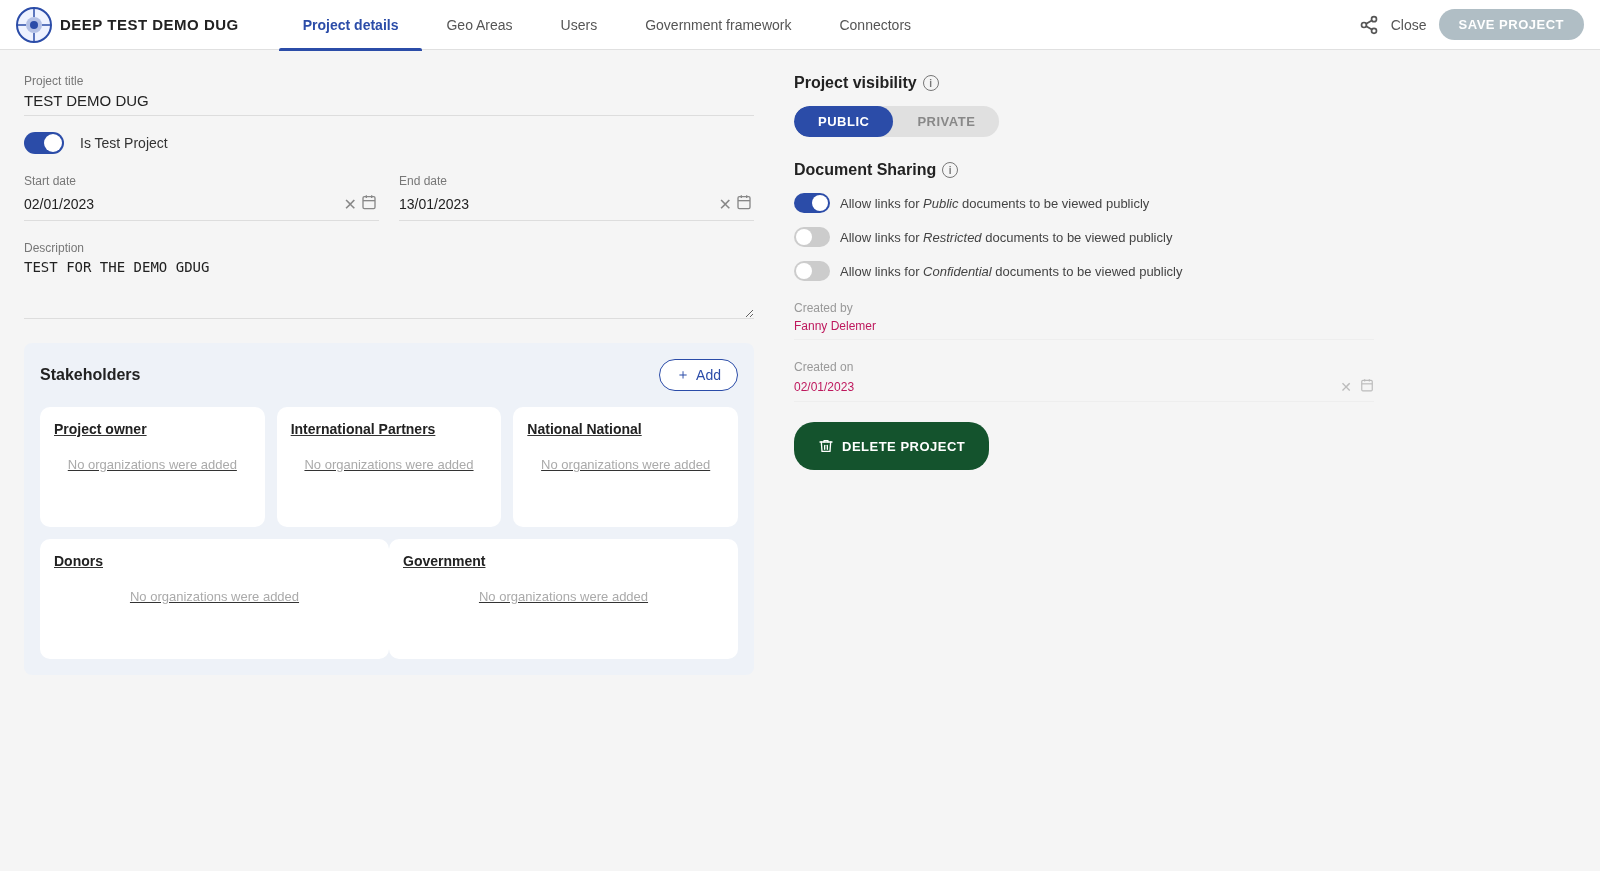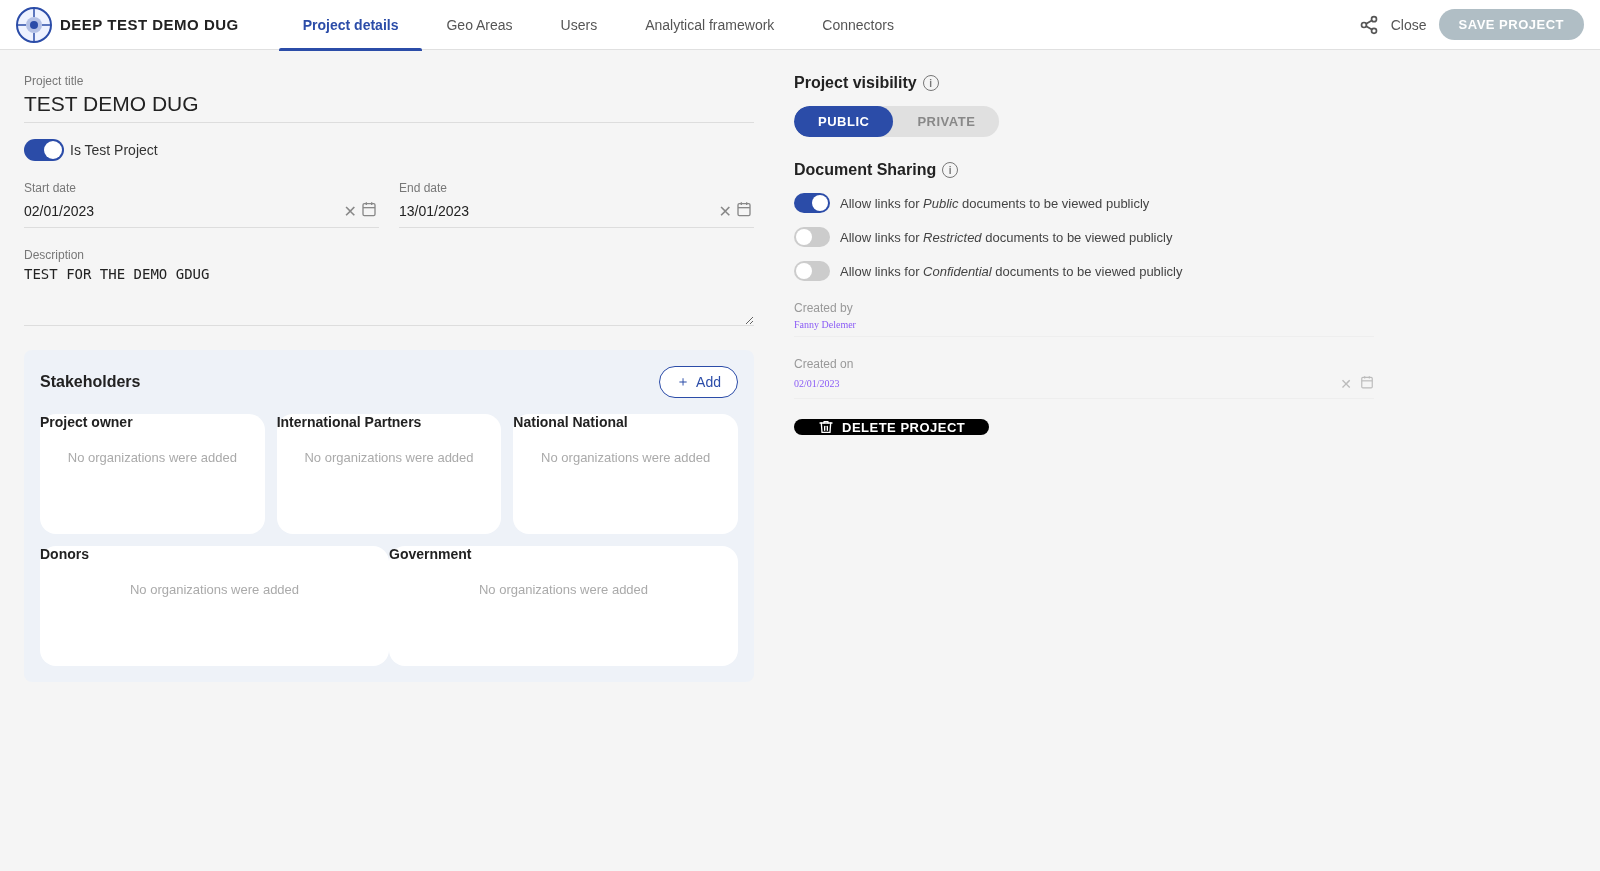--- a/index.html
+++ b/index.html
@@ -115,32 +115,32 @@
     .field-group {
       margin-bottom: 16px;
     }
     .field-label {
       font-size: 12px;
       color: #777;
       margin-bottom: 4px;
       display: block;
     }
     .field-value {
-      font-size: 21px;
+      font-size: 15px;
       color: #222;
       padding-bottom: 6px;
       border-bottom: 1px solid #ddd;
       width: 100%;
     }
 
     
     .toggle-row {
       display: flex;
       align-items: center;
-      gap: 6px;
+      gap: 16px;
       margin-bottom: 20px;
     }
     .toggle-switch {
       position: relative;
       width: 40px;
       height: 22px;
       cursor: pointer;
     }
     .toggle-slider {
       position: absolute;
@@ -257,22 +257,24 @@
       gap: 12px;
       margin-bottom: 12px;
     }
     .stakeholders-grid-bottom {
       display: grid;
       grid-template-columns: 1fr 1fr;
       gap: 0;
     }
     .stakeholder-card {
       background: #fff;
-      border-radius: 16px;
+      border-radius: 10px;
+      padding: 14px;
       min-height: 120px;
+      text-decoration: underline;
     }
     .stakeholder-card-title {
       font-size: 14px;
       font-weight: 600;
       color: #222;
       margin-bottom: 10px;
     }
     .stakeholder-empty {
       font-size: 13px;
       color: #aaa;
@@ -383,46 +385,45 @@
       margin-bottom: 4px;
     }
     .meta-value-row {
       display: flex;
       align-items: center;
       justify-content: space-between;
       border-bottom: 1px solid #eee;
       padding-bottom: 6px;
     }
     .meta-value {
-      font-size: 10px;
-      color: #8b5cf6;
-      font-family: Liberation Serif, serif;
+      font-size: 12px;
+      color: #be185d;
     }
     .meta-icons {
       display: flex;
       gap: 8px;
     }
     .meta-icon-btn {
       background: none;
       border: none;
       cursor: pointer;
       color: #bbb;
       font-size: 14px;
     }
 
     
     .delete-btn {
       display: flex;
       align-items: center;
       gap: 8px;
-      background: #000000;
+      background: #14532d;
       color: #fff;
       border: none;
       border-radius: 20px;
-      padding: 0 24px;
+      padding: 16px 24px;
       font-size: 13px;
       font-weight: 600;
       cursor: pointer;
       letter-spacing: 0.5px;
     }
   </style>
 </head>
 <body>
 
 <div class="header">
@@ -444,21 +445,21 @@
     <a class="nav-tab active">
       <span>Project details</span>
     </a>
     <a class="nav-tab">
       <span>Geo Areas</span>
     </a>
     <a class="nav-tab">
       <span>Users</span>
     </a>
     <a class="nav-tab">
-      <span>Analytical framework</span>
+      <span>Government framework</span>
     </a>
     <a class="nav-tab">
       <span>Connectors</span>
     </a>
   </nav>
 
   <div class="header-right">
     <button class="share-icon-btn">
       <svg width="20" height="20" viewBox="0 0 24 24" fill="none" stroke="#555" stroke-width="2" stroke-linecap="round" stroke-linejoin="round">
         <circle cx="18" cy="5" r="3"></circle>

